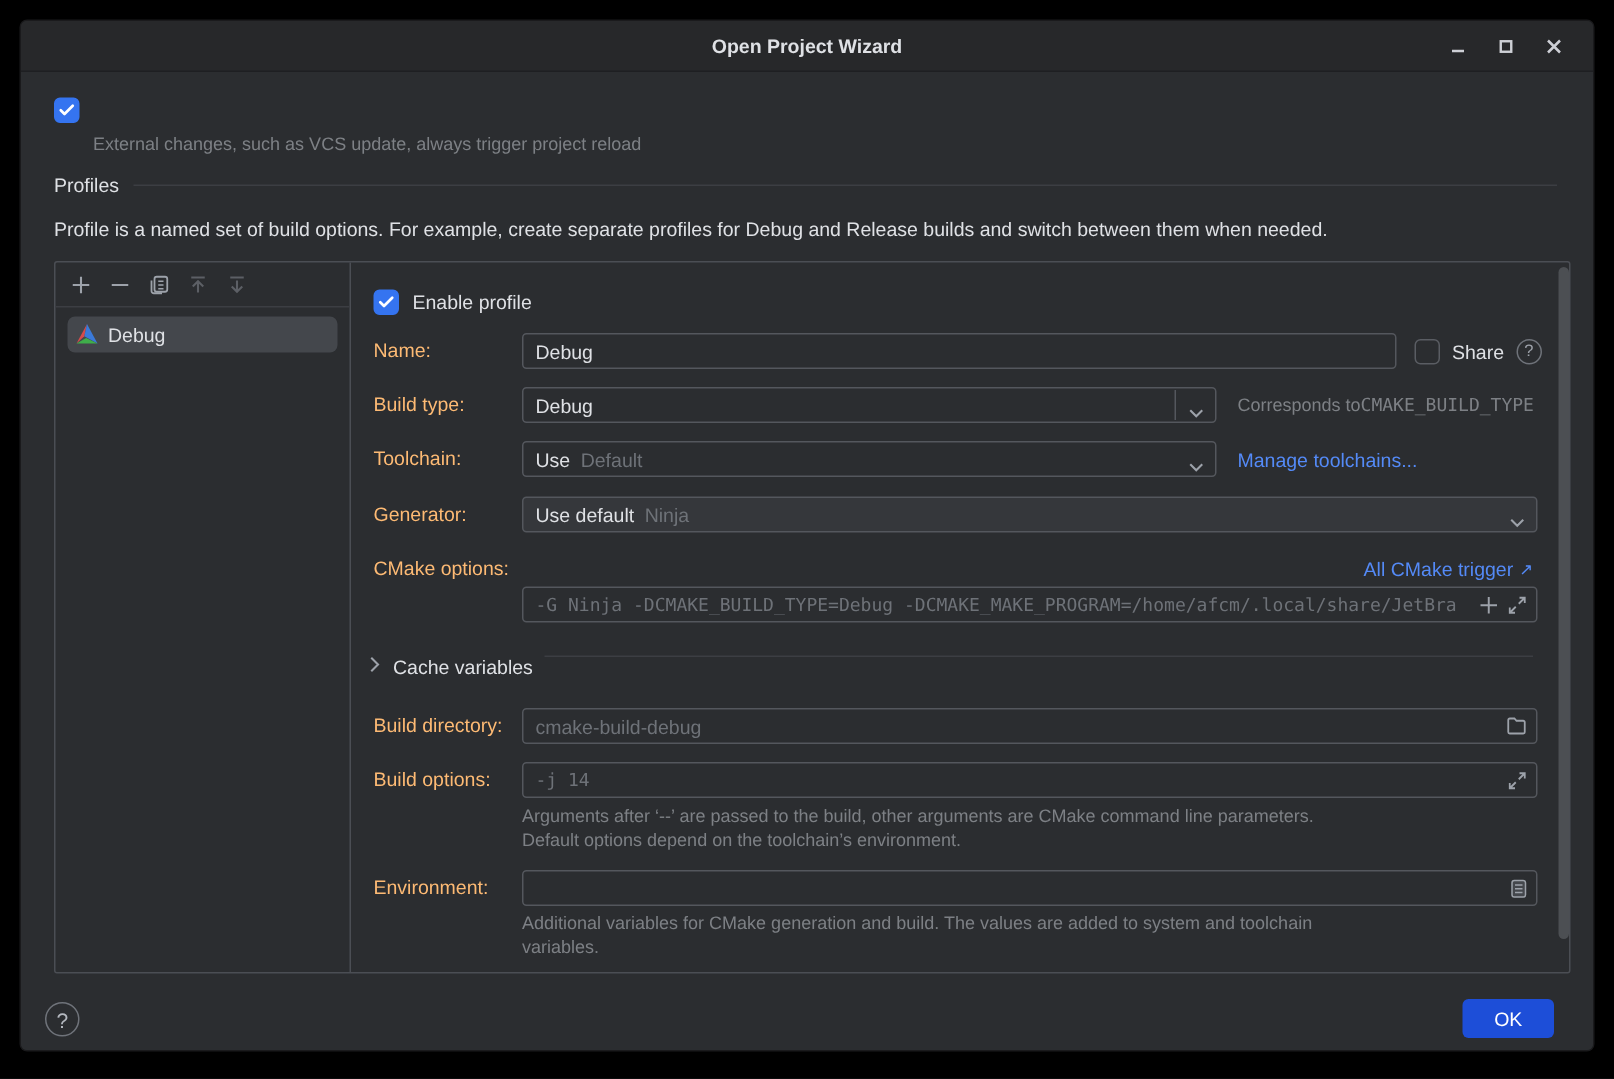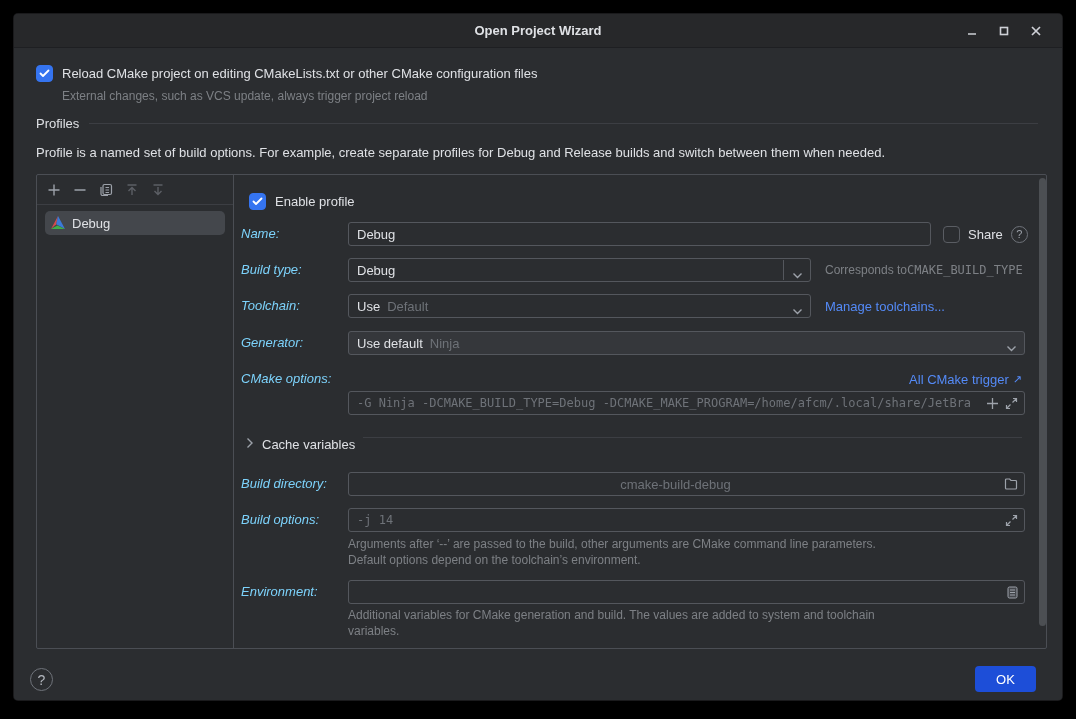--- a/index.html
+++ b/index.html
@@ -27,21 +27,21 @@
   .panel{position:absolute;left:22px;top:126px;width:1011px;height:475px;border:1px solid #4b4e54;
     border-radius:2px;box-sizing:border-box;}
   .list-pane{position:absolute;left:0;top:0;bottom:0;width:197px;border-right:1px solid #4b4e54;box-sizing:border-box;}
   .list-toolbar{height:29px;display:flex;align-items:center;gap:10px;padding-left:9px;border-bottom:1px solid #3c3e43;}
   .tb-icon{width:16px;height:16px;display:flex;align-items:center;justify-content:center;cursor:pointer;}
   .list-item{margin:6px 8px;height:24px;border-radius:5px;display:flex;align-items:center;gap:6px;
     padding-left:5px;cursor:pointer;}
   .list-item.selected{background:#44474c;}
   .form-pane{position:absolute;left:198px;top:0;right:0;bottom:0;}
   .frow{position:absolute;display:flex;align-items:center;}
-  .flabel{position:absolute;left:6px;font-size:13px;color:#7dd3fc;line-height:24px;font-style:italic;}
+  .flabel{position:absolute;left:14px;font-size:13px;color:#fdba74;line-height:24px;}
   .field{position:absolute;box-sizing:border-box;height:24px;border:1px solid #54575d;border-radius:3px;
     background:transparent;font-size:13px;color:#dfe1e5;padding:0 8px;display:flex;align-items:center;}
   input.field{outline:none;}
   .combo-chev{position:absolute;right:7px;top:8px;}
   .combo-sep{position:absolute;right:26px;top:1px;bottom:1px;width:1px;background:#54575d;}
   .field-icons{position:absolute;right:6px;top:0;height:22px;display:flex;align-items:center;gap:6px;}
   .scrollbar{position:absolute;left:1002px;top:3px;width:7px;height:448px;background:#4c4f53;border-radius:4px;}
 
   .help-circle{box-sizing:border-box;width:17px;height:17px;border:1px solid #6f737a;border-radius:50%;
     color:#9da2aa;font-size:11px;display:inline-flex;align-items:center;justify-content:center;}
@@ -77,21 +77,20 @@
   </div>
 
   <div class="body">
 
     <div style="position:absolute;left:22px;top:17px;display:flex;align-items:center;gap:9px;">
       <span class="cb checked">
         <svg width="11" height="9" viewBox="0 0 11 9">
             <path d="M1.5 4.5 L4 7 L9.5 1.5" fill="none" stroke="#fff" stroke-width="1.8" stroke-linecap="round" stroke-linejoin="round"></path>
           </svg>
       </span>
-      <span class="lbl">Reload CMake project on editing CMakeLists.txt or other CMake configuration files</span>
     </div>
     <div class="hint" style="position:absolute;left:48px;top:41px;">External changes, such as VCS update, always trigger project reload</div>
 
     <div class="hdr-row" style="top:68px;">
       <span class="lbl">Profiles</span>
       <span class="hline"></span>
     </div>
     <div class="lbl" style="position:absolute;left:22px;top:97px;">Profile is a named set of build options. For example, create separate profiles for Debug and Release builds and switch between them when needed.</div>
 
     <div class="panel">
@@ -223,21 +222,21 @@
           <span style="display:inline-flex;">
             <svg width="8" height="12" viewBox="0 0 8 12">
                 <path d="M1.5 1.5 L6 6 L1.5 10.5" fill="none" stroke="#9da2aa" stroke-width="1.4"></path>
               </svg>
           </span>
           <span class="lbl">Cache variables</span>
           <span class="hline"></span>
         </div>
 
         <span class="flabel" style="top:297px;">Build directory:</span>
-        <div class="field" style="left:113px;top:297px;width:677px;padding-right:30px;justify-content:center;">
+        <div class="field" style="left:113px;top:297px;width:677px;padding-right:30px;">
           <span class="gray">cmake-build-debug</span>
           <span class="field-icons">
             <span style="display:inline-flex;">
               <svg width="14" height="12" viewBox="0 0 14 12">
                   <path d="M1.5 3 V10 a1 1 0 0 0 1 1 H11.5 a1 1 0 0 0 1-1 V3.5 a1 1 0 0 0 -1-1 H7 L5.6 1 H2.5 a1 1 0 0 0 -1 1 Z" fill="none" stroke="#9da2aa" stroke-width="1.2"></path>
                 </svg>
             </span>
           </span>
         </div>
 

